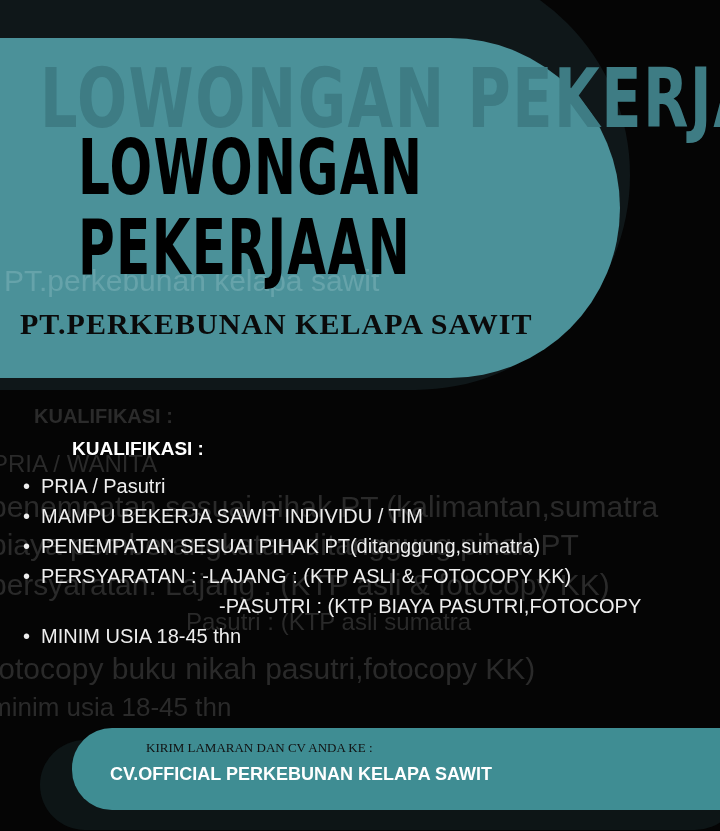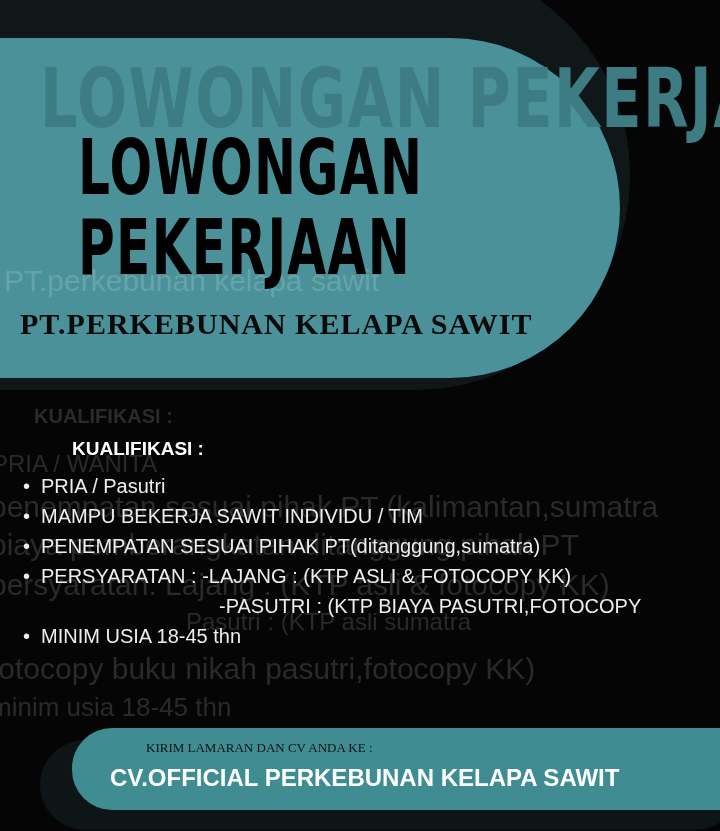--- a/index.html
+++ b/index.html
@@ -14,21 +14,21 @@
   .kual{position:absolute;left:72px;top:438px;font-weight:bold;font-size:19px;color:#fff;}
   .ghost-line{position:absolute;color:#2a2a2a;font-size:30px;white-space:nowrap;}
   ul.list{position:absolute;left:18px;top:466px;margin:5px;padding:0;list-style:none;color:#eee;font-size:20px;}
   ul.list li{height:30px;line-height:30px;white-space:nowrap;}
   .bullet{display:inline-block;width:18px;}
   .indent{padding-left:196px;}
   .cont{padding-left:8px;}
   .bottom-back{position:absolute;left:40px;top:740px;width:700px;height:90px;border-radius:45px;background:#0d1516;}
   .bottom-pill{position:absolute;left:72px;top:728px;width:700px;height:82px;border-radius:40px 0 0 40px;background:#3f8d93;}
   .send-label{position:absolute;left:146px;top:740px;font-size:13px;color:#111;font-family:Liberation Serif, serif;}
-  .send-target{position:absolute;left:110px;top:764px;font-weight:bold;font-size:24px;color:#fff;white-space:nowrap;}
+  .send-target{position:absolute;left:110px;top:764px;font-weight:bold;font-size:18px;color:#fff;white-space:nowrap;}
 </style>
 </head>
 <body>
 
 <div class="back-pill"></div>
 <div class="main-pill"></div>
 <div class="ghost-title">LOWONGAN PEKERJAAN</div>
 <div class="ghost-pt">PT.perkebunan kelapa sawit</div>
 <div class="title">
   <div>LOWONGAN</div>

